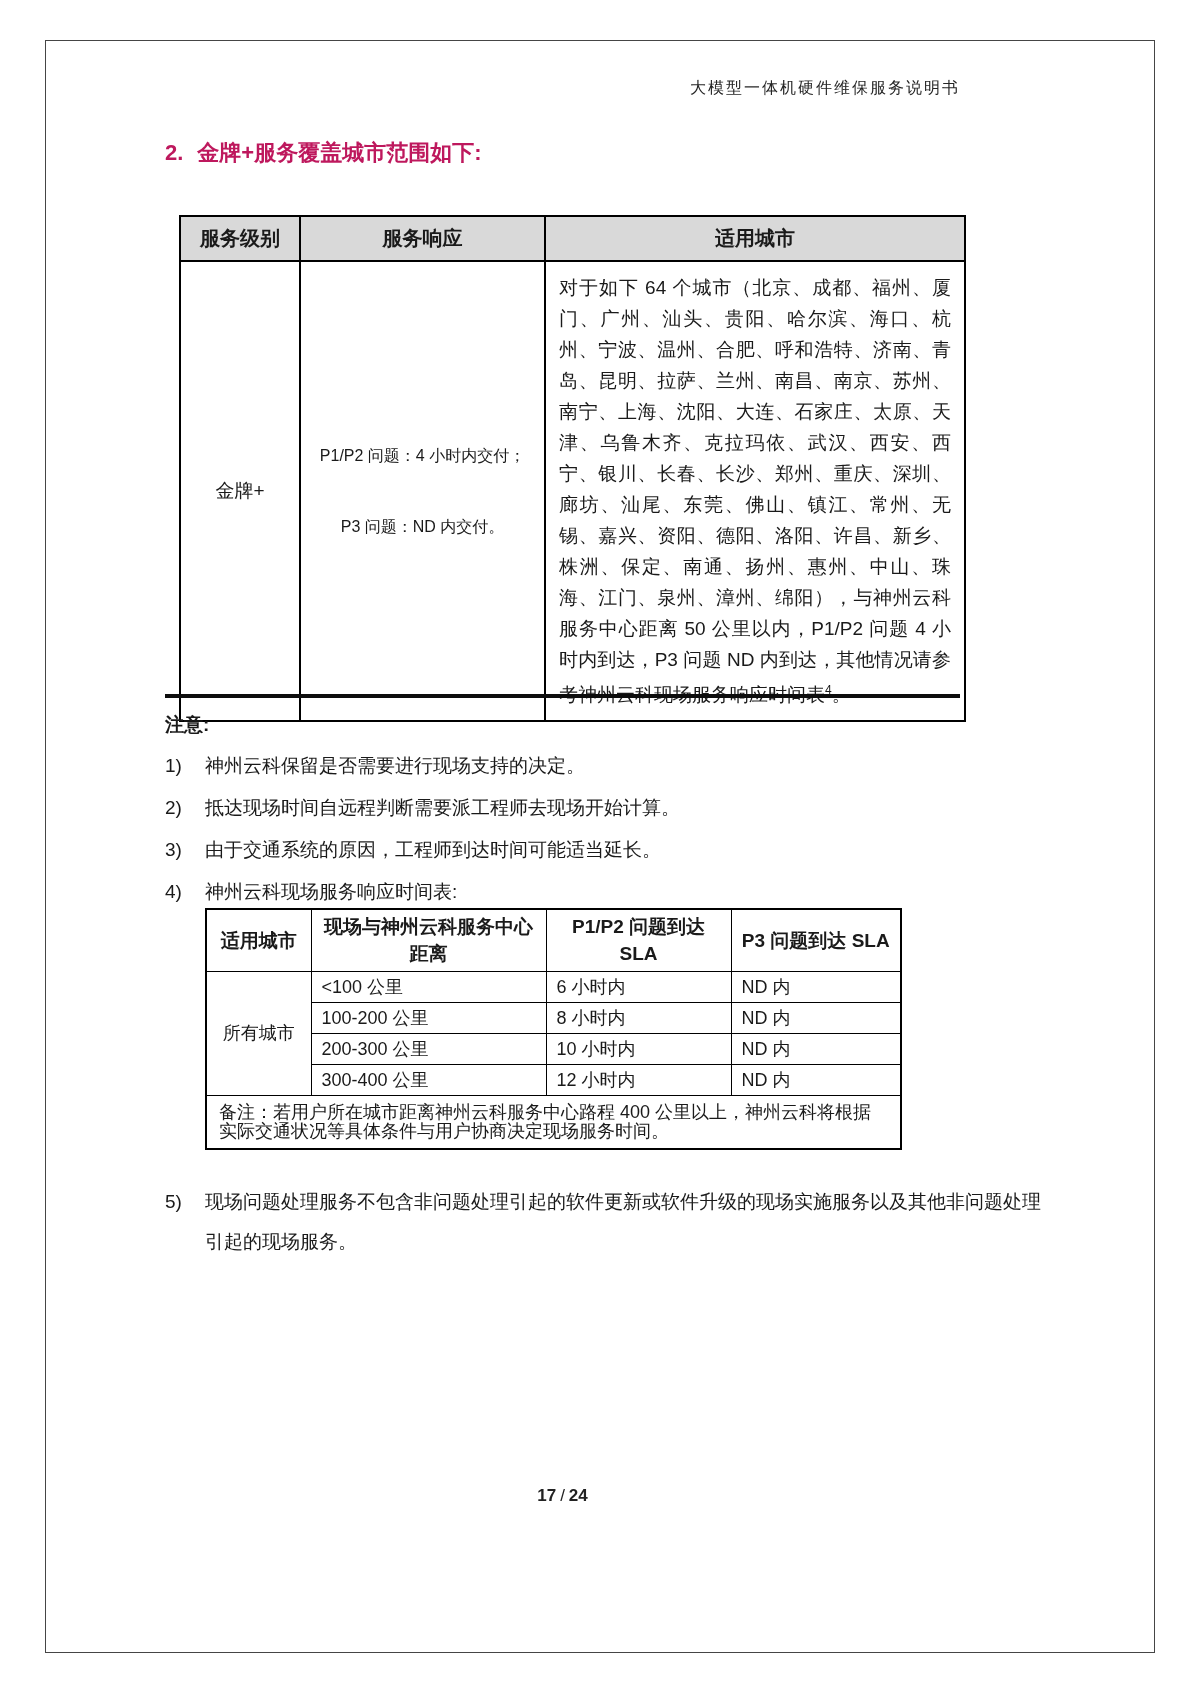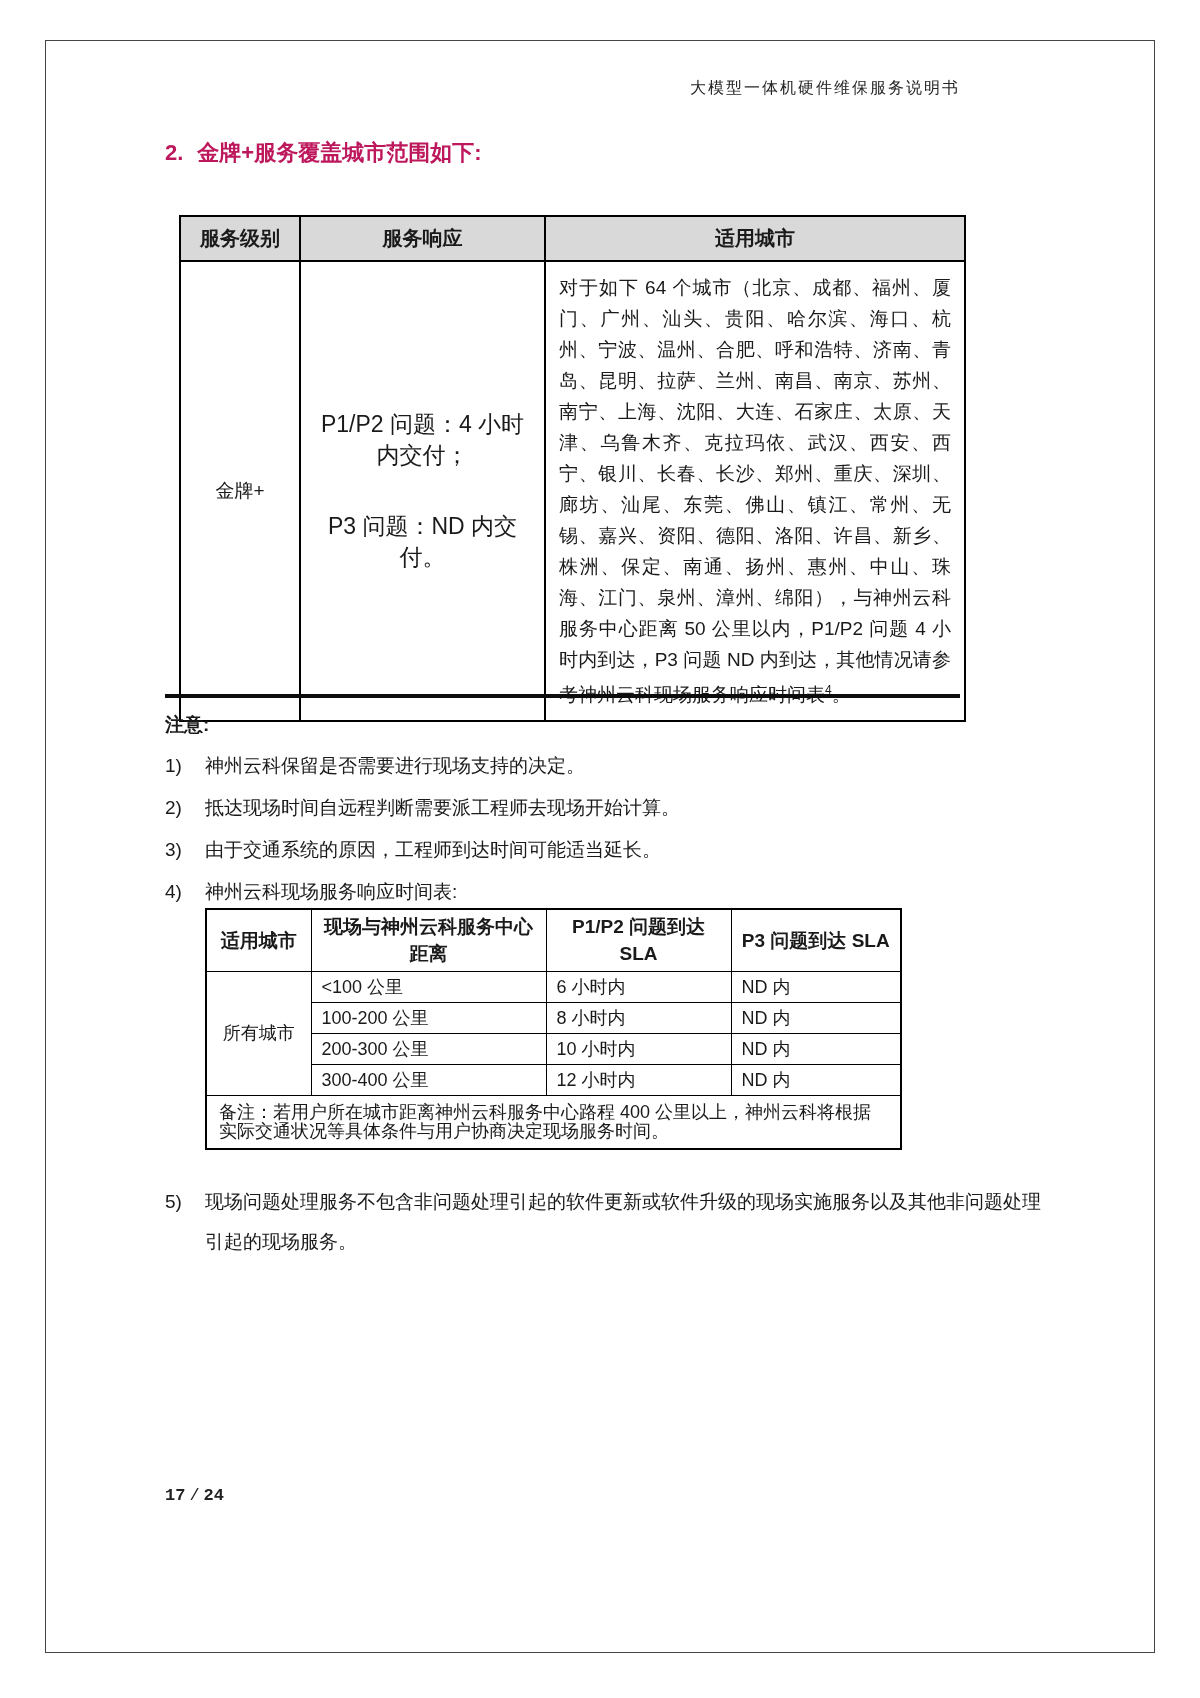--- a/index.html
+++ b/index.html
@@ -56,21 +56,21 @@
   .table1 th {
     height: 45px;
     background: #d9d9d9;
     font-size: 20px;
     font-weight: bold;
     text-align: center;
     vertical-align: middle;
   }
   .table1 td { height: 408px; vertical-align: middle; }
   .t1-level { text-align: center; font-size: 19px; }
-  .t1-response { text-align: center; font-size: 23px; line-height: 31px; padding: 0 14px; }
+  .t1-response { text-align: center; font-size: 16px; line-height: 31px; padding: 0 14px; }
   .t1-response .resp-line2 { margin-top: 40px; }
   .t1-cities {
     font-size: 19px;
     line-height: 31px;
     padding: 10px 13px;
     text-align: justify;
     vertical-align: middle;
   }
   .t1-cities sup { font-size: 12px; }
 
@@ -146,21 +146,22 @@
   .closing {
     position: absolute;
     top: 1258px; left: 0;
     width: 880px;
     font-size: 19px;
   }
   .footer {
     position: absolute;
     top: 1486px; left: 0;
     width: 795px;
-    font-family: Liberation Mono, monospace;
+    text-align: center;
+    font-family: Liberation Sans, sans-serif;
     font-size: 17px;
     font-weight: bold;
     color: #222;
   }
   .footer .sep { font-weight: normal; padding: 0 4px; }
 </style>
 </head>
 <body>
 
 <div class="page">

